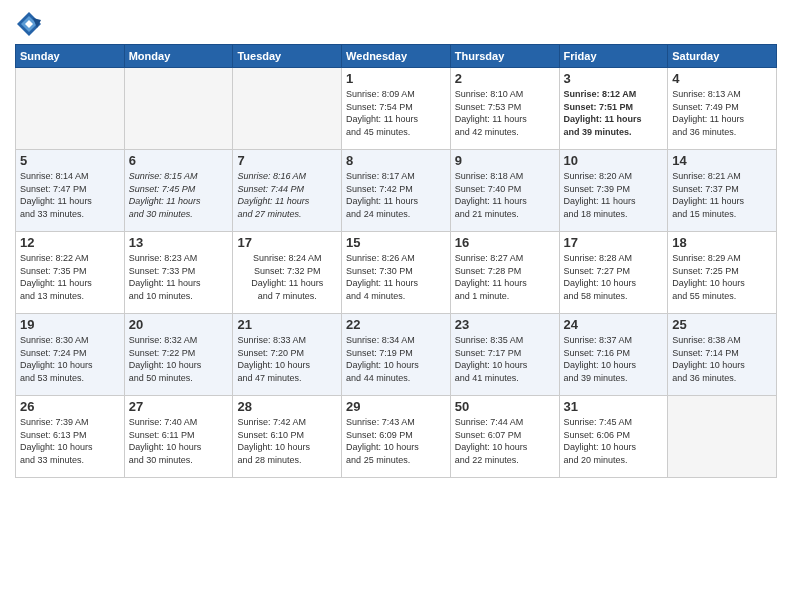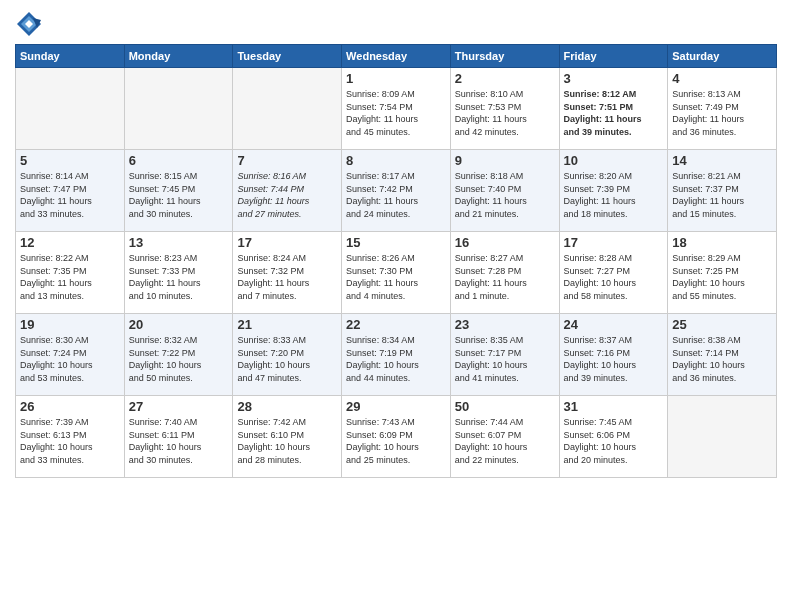--- a/index.html
+++ b/index.html
@@ -169,21 +169,21 @@
         <tr class="row-alt">
           <td>
             <div class="day-number">5</div>
             <div class="day-info" style="white-space: pre-line;">Sunrise: 8:14 AM
 Sunset: 7:47 PM
 Daylight: 11 hours
 and 33 minutes.</div>
           </td>
           <td>
             <div class="day-number">6</div>
-            <div class="day-info" style="white-space: pre-line;">Sunrise: 8:15 AM
+            <div class="day-info" style="white-space: pre-line; font-style: italic;">Sunrise: 8:15 AM
 Sunset: 7:45 PM
 Daylight: 11 hours
 and 30 minutes.</div>
           </td>
           <td>
             <div class="day-number">7</div>
             <div class="day-info" style="white-space: pre-line; font-style: italic;">Sunrise: 8:16 AM
 Sunset: 7:44 PM
 Daylight: 11 hours
 and 27 minutes.</div>
@@ -227,21 +227,21 @@
           </td>
           <td>
             <div class="day-number">13</div>
             <div class="day-info" style="white-space: pre-line;">Sunrise: 8:23 AM
 Sunset: 7:33 PM
 Daylight: 11 hours
 and 10 minutes.</div>
           </td>
           <td>
             <div class="day-number">17</div>
-            <div class="day-info" style="white-space: pre-line;">Sunrise: 8:24 AM
+            <div class="day-info" style="white-space: pre-line; text-align: center;">Sunrise: 8:24 AM
 Sunset: 7:32 PM
 Daylight: 11 hours
 and 7 minutes.</div>
           </td>
           <td>
             <div class="day-number">15</div>
             <div class="day-info" style="white-space: pre-line;">Sunrise: 8:26 AM
 Sunset: 7:30 PM
 Daylight: 11 hours
 and 4 minutes.</div>

